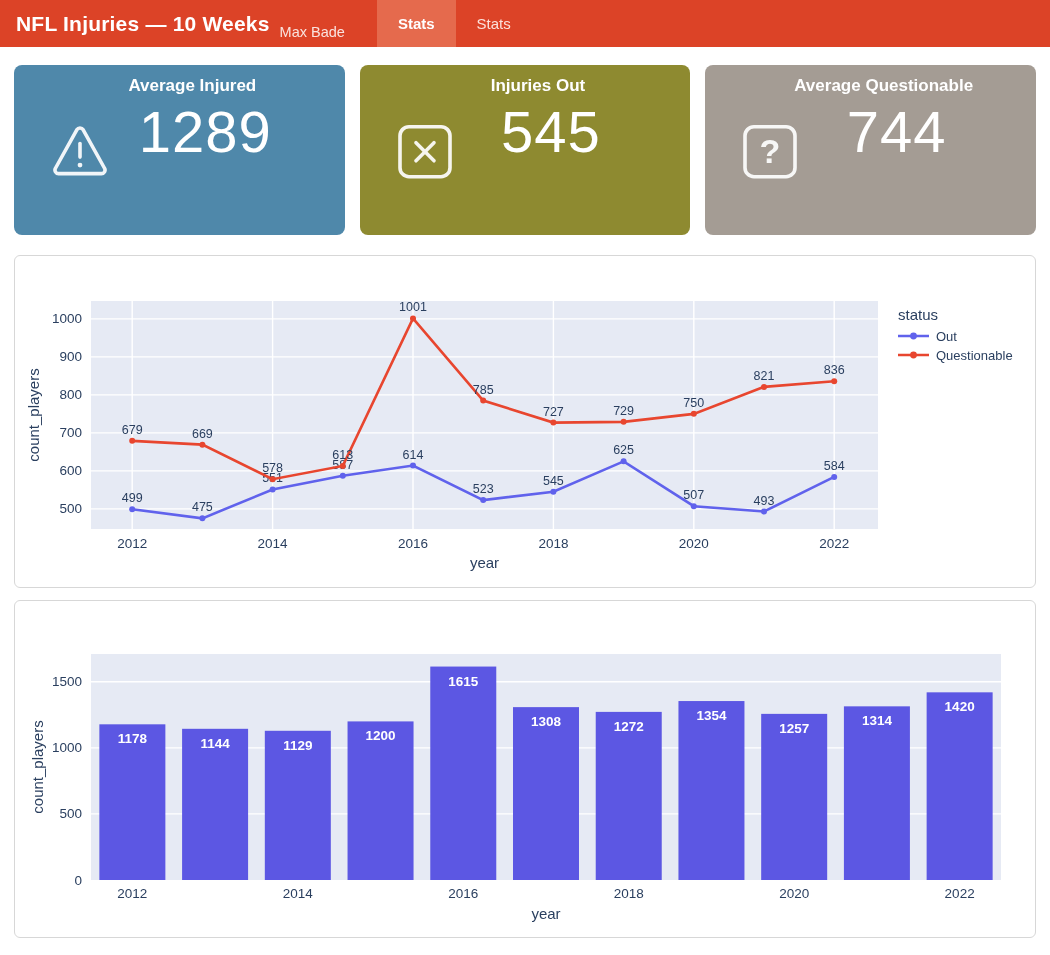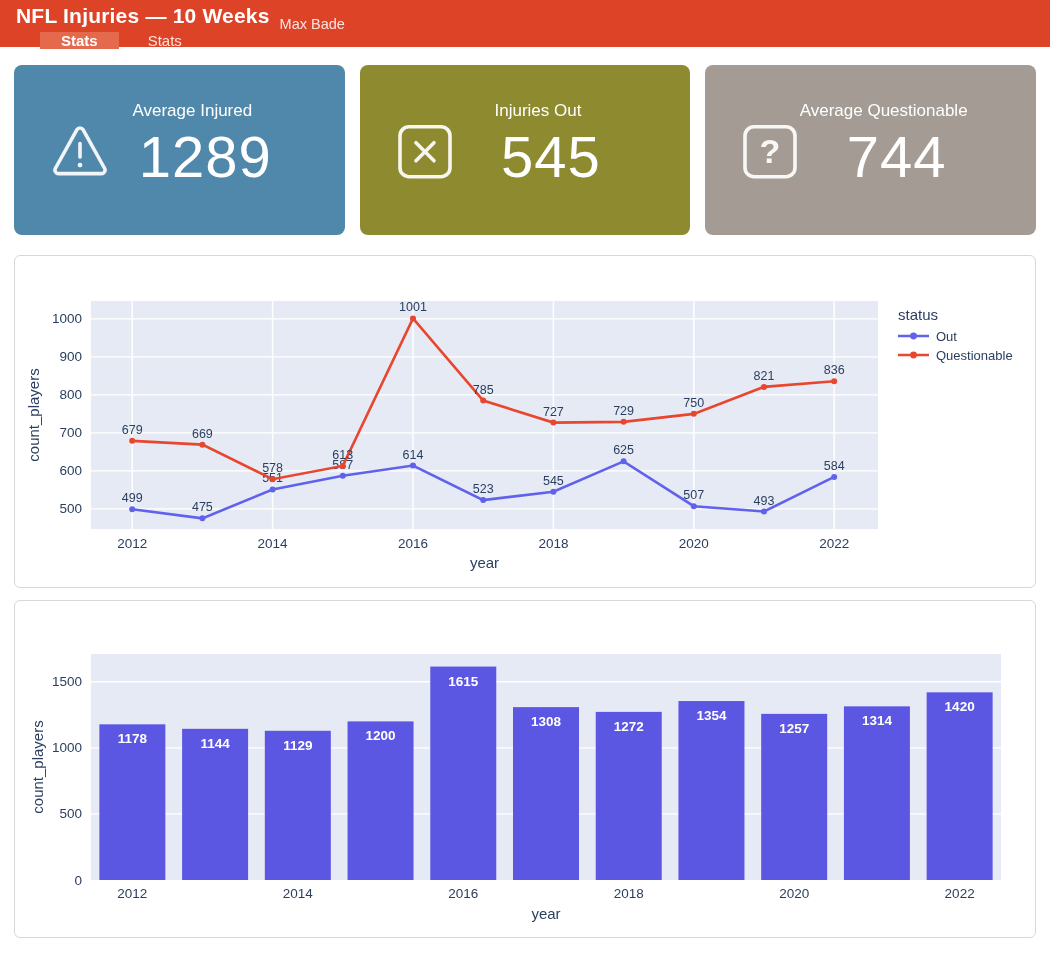--- a/index.html
+++ b/index.html
@@ -6,41 +6,41 @@
   html,body { width:1050px; height:955px; background:#fff;
     font-family:"Liberation Sans", sans-serif; overflow:hidden; }
 
   
   .app-header { height:47px; display:flex; align-items:stretch; }
   .header-brand { display:flex; align-items:center; }
   .app-title { color:#fff; font-size:21px; font-weight:bold; margin-left:16px; letter-spacing:.2px; }
   .app-subtitle { color:rgba(255,255,255,.85); font-size:14.5px; margin-left:10px; margin-top:16px; }
   .tab-bar { display:flex; align-items:stretch; margin-left:32px; }
   .tab { display:flex; align-items:center; padding:0 21px; font-size:15px;
-         color:rgba(255,244,240,.9); cursor:pointer;margin-left:8px; }
+         color:rgba(255,244,240,.9); cursor:pointer; }
   .tab.active { color:#fff; font-weight:bold; }
 
   
   .cards { display:grid; grid-template-columns:1fr 1fr 1fr; gap:15px; margin:18px 14px 0 14px; }
   .card { height:170px; border-radius:8px; position:relative; color:#fff; }
   .card-icon { position:absolute; left:36px; top:50%; transform:translateY(-44%); opacity:.92; }
-  .card-title { text-align:center; padding-top:36px; padding-left:26px; font-size:17px; font-weight:normal; }
+  .card-title { text-align:center; padding-top:11px; padding-left:26px; font-size:17px; font-weight:bold; }
   .card-value { text-align:center; padding-left:52px; font-size:58px; font-weight:400; margin-top:2px; letter-spacing:1px; }
 
   
   .chart-card { margin:20px 14px 0 14px; border:1px solid #d7d7d7; border-radius:6px;
                 background:#fff; overflow:hidden; }
   .chart-card.first { height:333px; }
   .chart-card.second { height:338px; margin-top:12px; }
   svg text { font-family:"Liberation Sans", sans-serif; }
 </style>
 </head>
 <body>
 
-<div class="app-header" id="app-header" style="background: rgb(220, 67, 39); flex-direction: column;">
+<div class="app-header" id="app-header" style="background: rgb(220, 67, 39);">
   <div class="header-brand">
     <div class="app-title">NFL Injuries — 10 Weeks</div>
     <div class="app-subtitle">Max Bade</div>
   </div>
   <div class="tab-bar">
     <div class="tab active" id="tab-stats" style="background: rgb(229, 106, 77);">Stats</div>
     <div class="tab">Stats</div>
   </div>
 </div>
 

